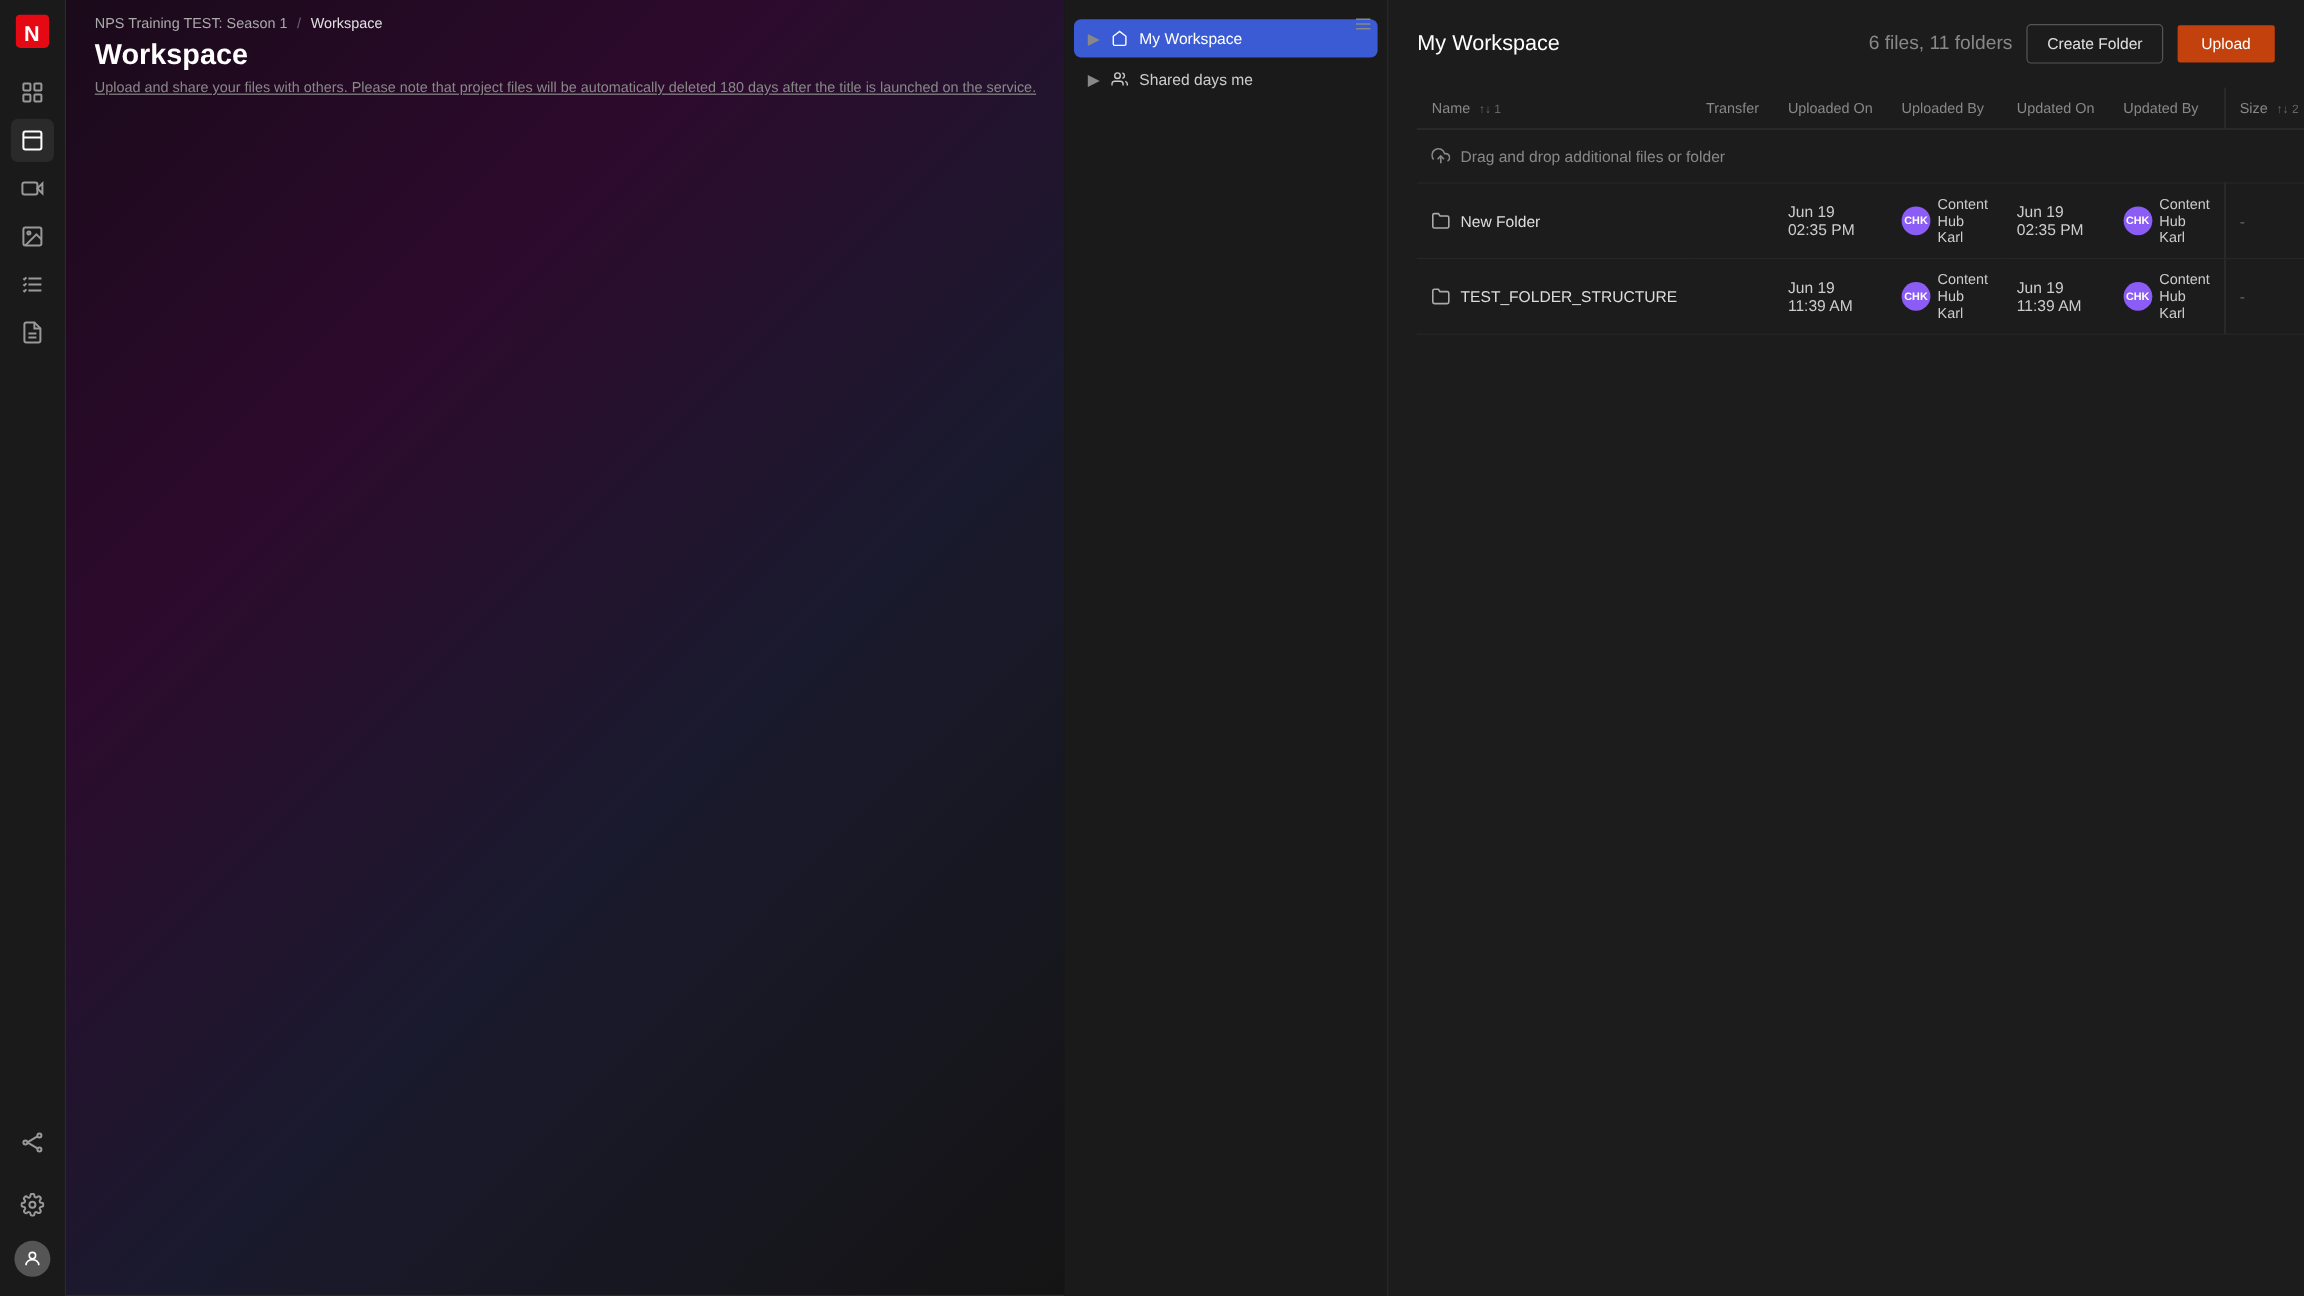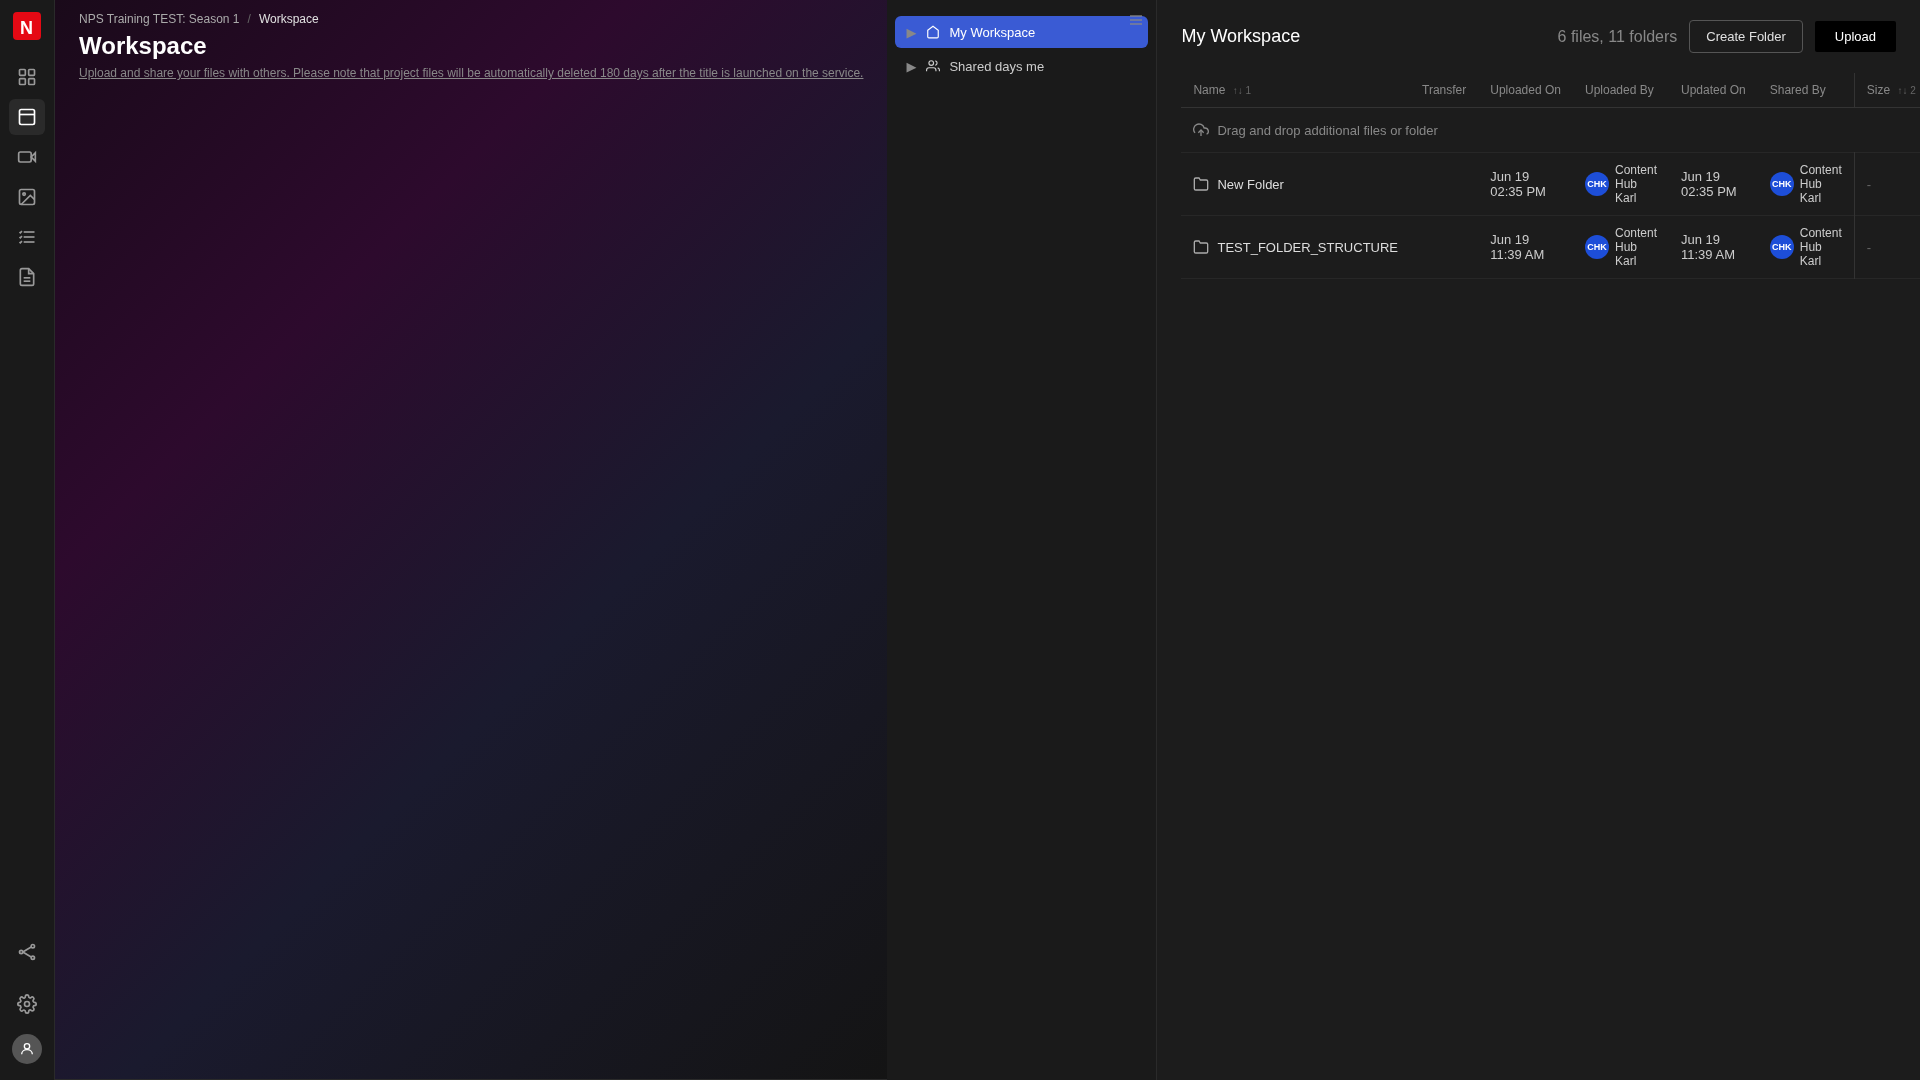--- a/index.html
+++ b/index.html
@@ -213,21 +213,21 @@
       background: transparent;
       border: 1px solid #555;
       color: #e0e0e0;
       padding: 8px 16px;
       border-radius: 4px;
       cursor: pointer;
       font-size: 13px;
     }
 
     .btn-upload {
-      background: #000000;
+      background: #c2410c;
       border: none;
       color: #fff;
       padding: 8px 20px;
       border-radius: 2px;
       cursor: pointer;
       font-size: 13px;
       font-weight: 500;
     }
 
     
@@ -291,21 +291,21 @@
     .user-chip {
       display: flex;
       align-items: center;
       gap: 6px;
     }
 
     .user-badge {
       width: 24px;
       height: 24px;
       border-radius: 50%;
-      background: #1d4ed8;
+      background: #8b5cf6;
       display: flex;
       align-items: center;
       justify-content: center;
       font-size: 9px;
       font-weight: 700;
       color: #fff;
       flex-shrink: 0;
     }
 
     .user-name {
@@ -503,21 +503,21 @@
             <th class="col-uploaded-on">
               <span>Uploaded On</span>
             </th>
             <th class="col-uploaded-by">
               <span>Uploaded By</span>
             </th>
             <th class="col-updated-on">
               <span>Updated On</span>
             </th>
             <th class="col-updated-by">
-              <span>Shared By</span>
+              <span>Updated By</span>
             </th>
             <th class="col-size">
               <span>Size</span>
               <span class="sort-indicator">↑↓ 2</span>
             </th>
             <th class="col-action">
               <span>Action</span>
             </th>
           </tr>
         </thead>

